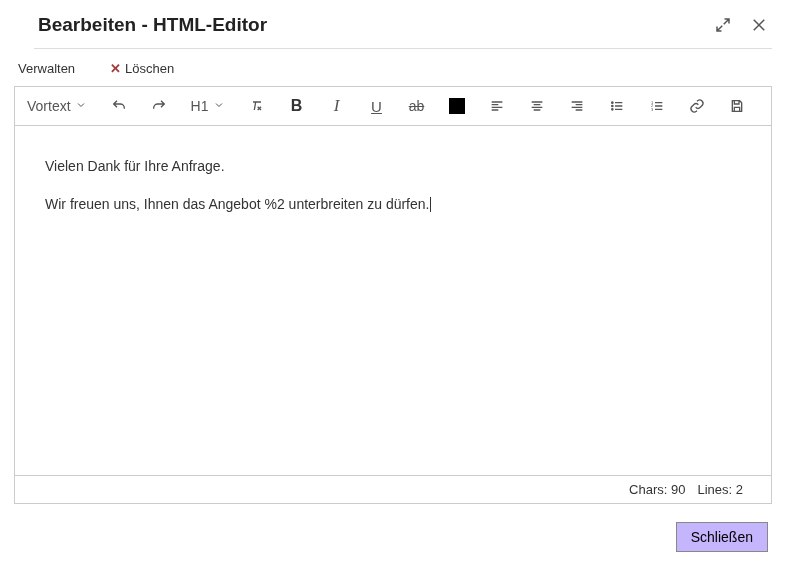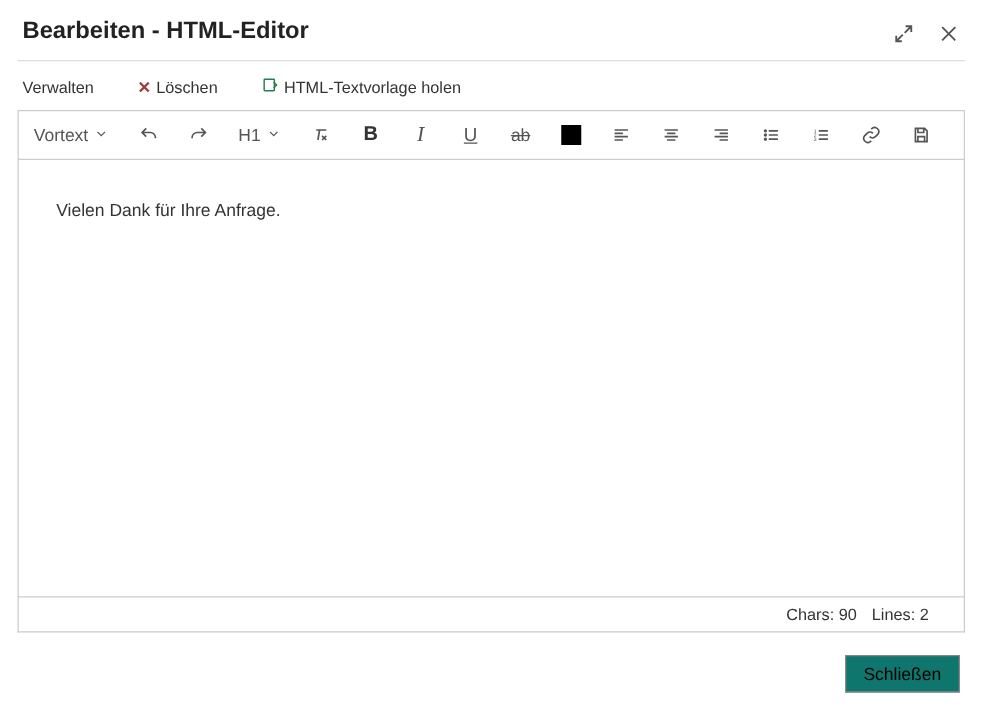--- a/index.html
+++ b/index.html
@@ -15,24 +15,25 @@
     position: relative;
     padding: 0;
   }
   .dialog {
     width: 786px;
     height: 579px;
     padding: 0 14px;
   }
   .titlebar {
     display: flex;
-    align-items: flex-end;
+    align-items: center;
     justify-content: space-between;
     padding: 14px 4px 12px 4px;
     border-bottom: 1px solid #ddd;
+    margin-left: 20px;
   }
   .title {
     font-size: 19px;
     font-weight: 600;
     color: #222;
   }
   .titlebar-actions {
     display: flex;
     gap: 18px;
     align-items: center;
@@ -120,21 +121,21 @@
     color: #333;
     gap: 12px;
   }
   .footer {
     display: flex;
     justify-content: flex-end;
     padding: 18px 4px 0 4px;
   }
   .close-btn {
     border: 1px solid #888;
-    background: #0f766e;
+    background: #c4b5fd;
     padding: 6px 14px;
     font-size: 14px;
     cursor: pointer;
     font-family: inherit;
   }
   ::-webkit-scrollbar { width: 14px; }
   ::-webkit-scrollbar-track { background: #f7f7f7; }
   ::-webkit-scrollbar-thumb { background: #ccc; }
 </style>
 </head>
@@ -158,29 +159,20 @@
     </div>
   </div>
 
   <div class="menubar">
     <div class="menu-item">
       <span>Verwalten</span>
     </div>
     <div class="menu-item">
       <span class="delete-x">✕</span>
       <span>Löschen</span>
-    </div>
-    <div class="menu-item">
-      <span>
-        <svg viewBox="0 0 24 24" stroke="#2b7a4b" stroke-width="2" fill="none">
-          <rect x="4" y="4" width="14" height="16" rx="1"></rect>
-          <path d="M17 8l4 4-4 4" stroke="#2b7a4b"></path>
-        </svg>
-      </span>
-      <span>HTML-Textvorlage holen</span>
     </div>
   </div>
 
   <div class="toolbar">
     <div class="tb-dd">
       <span>Vortext</span>
       <span>
         <svg viewBox="0 0 24 24" width="12" height="12" stroke="#555" stroke-width="2" fill="none">
             <path d="M6 9l6 6 6-6"></path>
           </svg>
@@ -257,20 +249,21 @@
     <button class="tb-btn">
       <svg viewBox="0 0 24 24" stroke-width="2">
           <path d="M5 4h11l3 3v13H5zM8 4v5h7V4M8 14h8v6H8z"></path>
         </svg>
     </button>
   </div>
 
   <div class="editor-wrap">
     <div class="editor" contenteditable="false" style="">
       <p>Vielen Dank für Ihre Anfrage.</p>
+      <p><span>Wir freuen uns, Ihnen das Angebot %2 unterbreiten zu dürfen.</span><span class="cursor"></span></p>
     </div>
   </div>
 
   <div class="statusbar">
     <span>
       <span>Chars:</span>
       <span>90</span>
     </span>
     <span>
       <span>Lines:</span>

